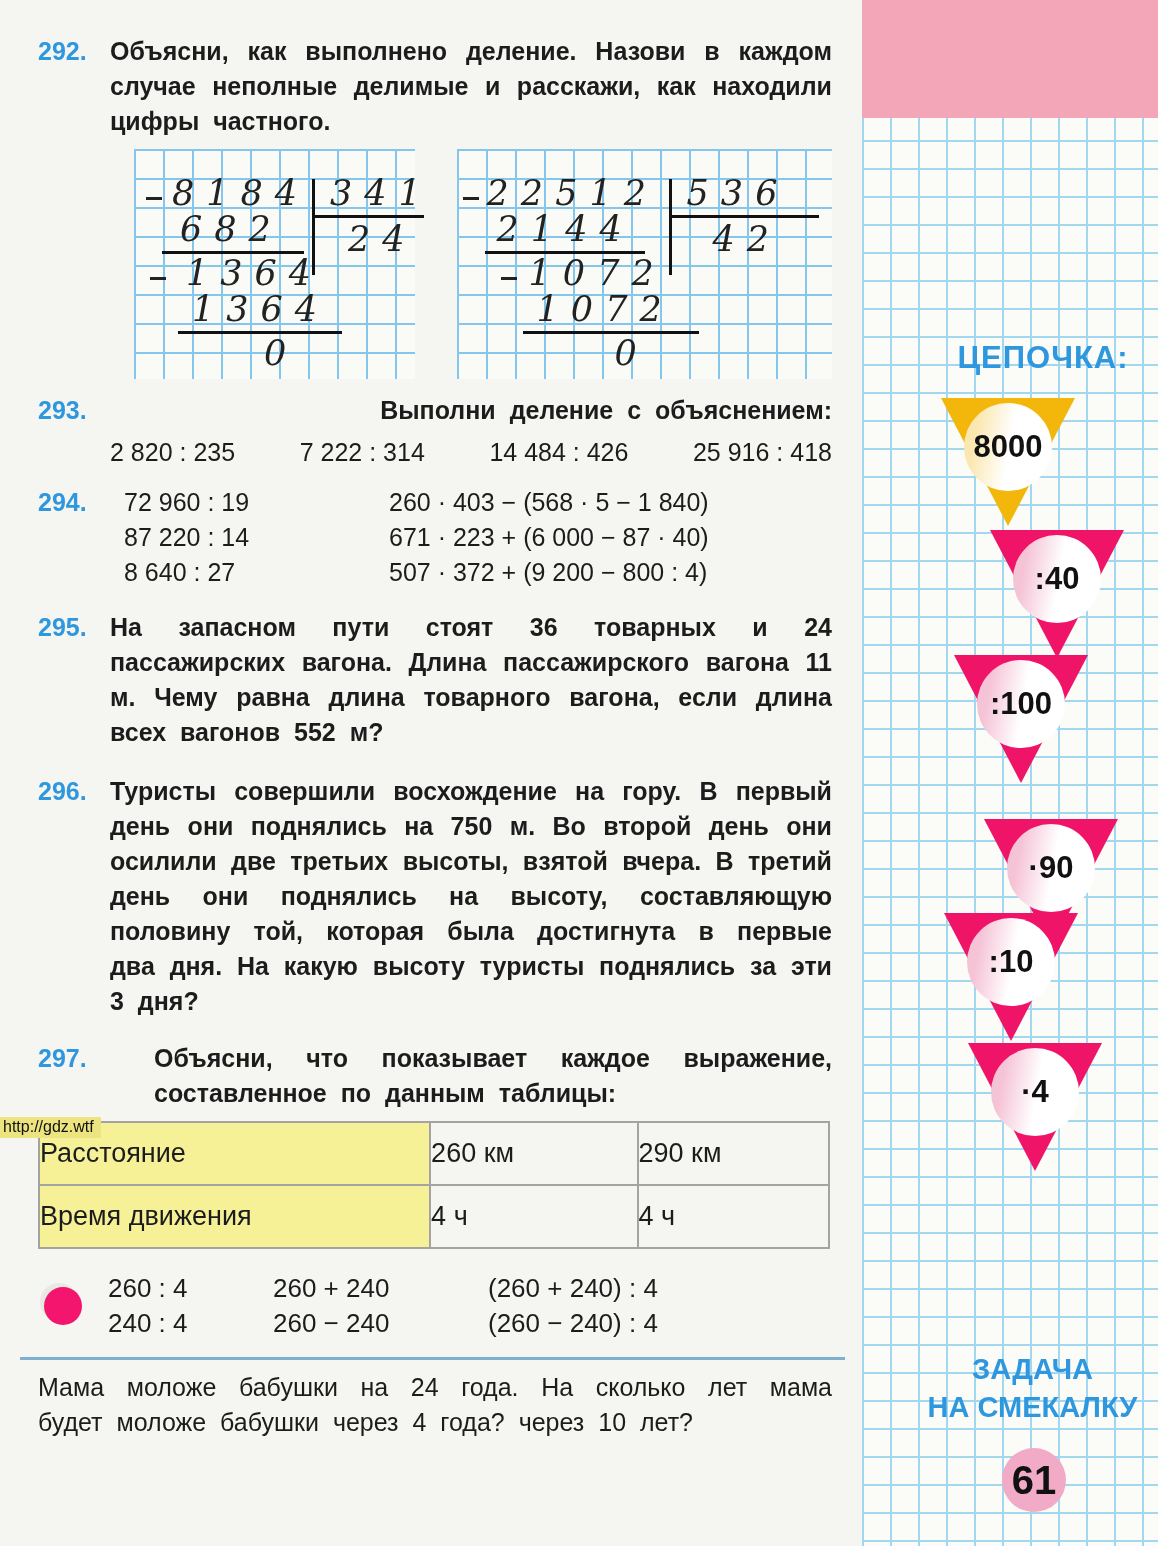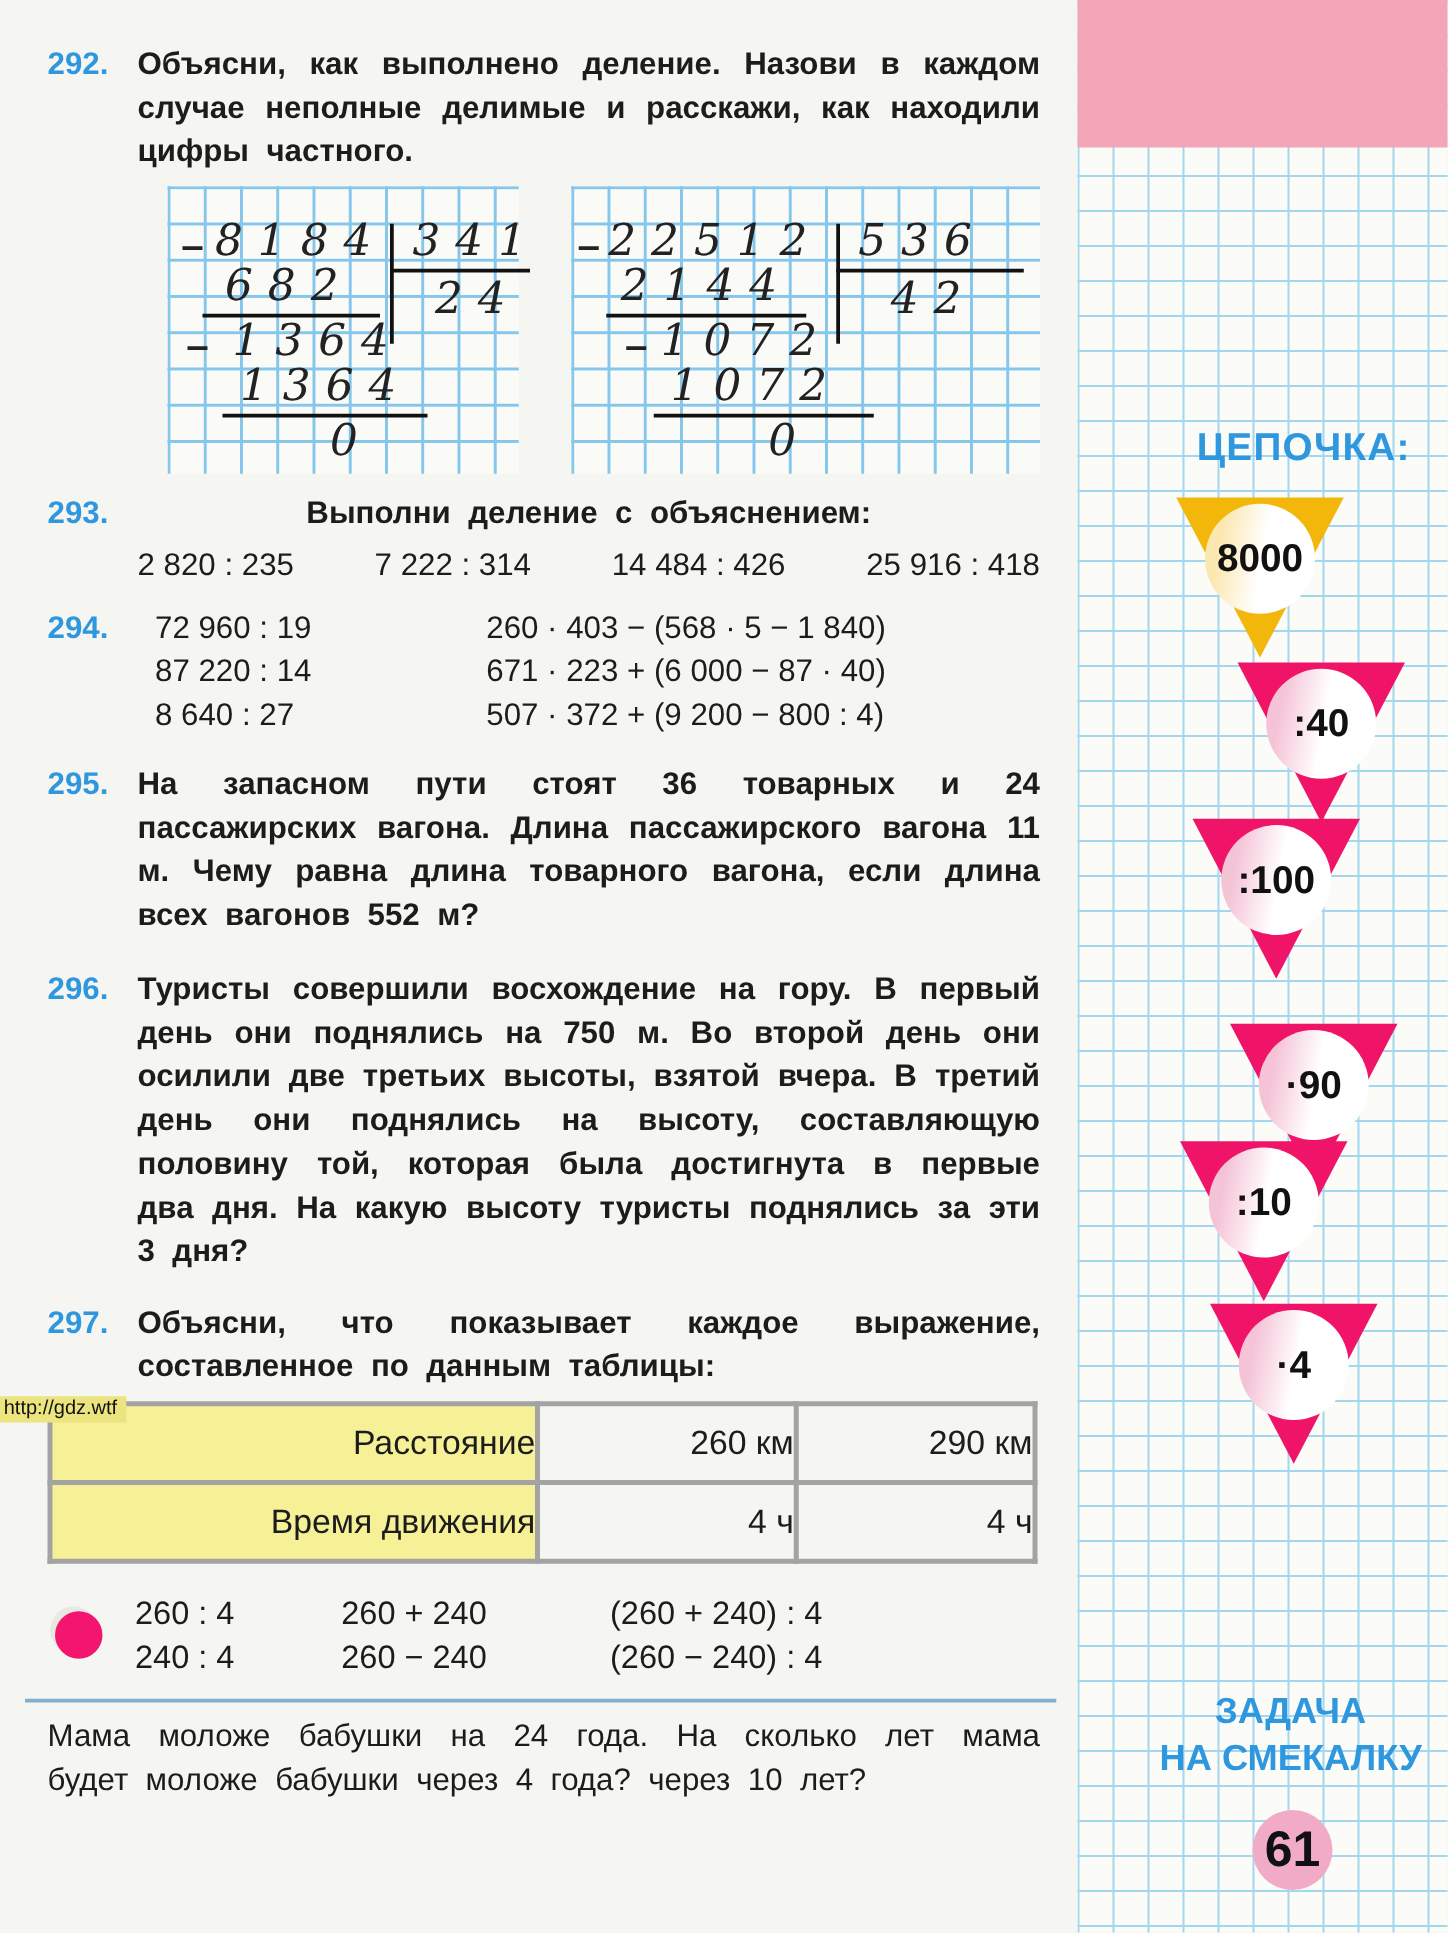--- a/index.html
+++ b/index.html
@@ -63,21 +63,21 @@
   #dbox2 .m2{left:44px;top:128px;}
   #dbox2 .s3{left:80px;top:142px;}
   #dbox2 .l2{left:66px;top:182px;width:176px;}
   #dbox2 .z{left:158px;top:186px;}
 
   .ex293-items{display:flex;justify-content:space-between;width:722px;margin:10px 0 0 72px;font-size:25px;}
   .ex294-grid{display:grid;grid-template-columns:205px auto;margin-left:72px;column-gap:60px;font-size:25px;line-height:35px;}
 
   
   table.t297{border-collapse:collapse;margin-top:10px;width:792px;}
-  table.t297 td{border:4px solid #a3a3a3;height:63px;text-align:right;font-size:27px;}
+  table.t297 td{border:2px solid #a3a3a3;height:63px;text-align:left;font-size:27px;}
   td.yellow{background:var(--table-yellow);width:392px;}
   td.c1{width:208px;} td.c2{width:192px;}
 
   .expr-block{position:relative;margin:22px 0 0 0;}
   .bullet{position:absolute;left:6px;top:16px;width:38px;height:38px;border-radius:50%;
           background:var(--bullet-pink);box-shadow:-4px -4px 0 #e9e9e4;}
   .expr-grid{display:grid;grid-template-columns:165px 215px auto;margin-left:70px;font-size:26px;line-height:35px;}
 
   .separator{height:3px;background:var(--separator-blue);margin:16px 0 0 -18px;width:825px;}
   .footer-task{margin-top:10px;font-size:25px;line-height:35px;text-align:justify;word-spacing:7px;}
@@ -153,21 +153,21 @@
         <div class="hw s2">1072</div>
         <div class="dash m2"></div>
         <div class="hw s3">1072</div>
         <div class="dline l2"></div>
         <div class="hw z">0</div>
       </div>
     </div>
 
     <div class="exercise" style="margin-top:14px;">
       <div class="ex-num">293.</div>
-      <div class="ex-body" style="text-align:center;">Выполни деление с объяснением:</div>
+      <div class="ex-body" style="text-align:right;">Выполни деление с объяснением:</div>
     </div>
     <div class="ex293-items">
       <span>2 820 : 235</span>
       <span>7 222 : 314</span>
       <span>14 484 : 426</span>
       <span>25 916 : 418</span>
     </div>
 
     <div class="exercise" style="margin-top:18px;">
       <div class="ex-num">294.</div>
@@ -186,21 +186,21 @@
     <div class="exercise" style="margin-top:20px;">
       <div class="ex-num">295.</div>
       <div class="ex-body">На запасном пути стоят 36 товарных и 24 пассажирских вагона. Длина пассажирского вагона 11 м. Чему равна длина товарного вагона, если длина всех вагонов 552 м?</div>
     </div>
 
     <div class="exercise" style="margin-top:24px;">
       <div class="ex-num">296.</div>
       <div class="ex-body">Туристы совершили восхождение на гору. В первый день они поднялись на 750 м. Во второй день они осилили две третьих высоты, взятой вчера. В третий день они поднялись на высоту, составляющую половину той, которая была достигнута в первые два дня. На какую высоту туристы поднялись за эти 3 дня?</div>
     </div>
 
-    <div class="exercise" style="margin-top:22px;">
+    <div class="exercise" style="margin-top:22px;gap:44px;">
       <div class="ex-num">297.</div>
       <div class="ex-body">Объясни, что показывает каждое выражение, составленное по данным таблицы:</div>
     </div>
 
     <table class="t297">
       <tbody>
           <tr>
         <td class="yellow">Расстояние</td>
         <td class="c1">260 км</td>
         <td class="c2">290 км</td>

